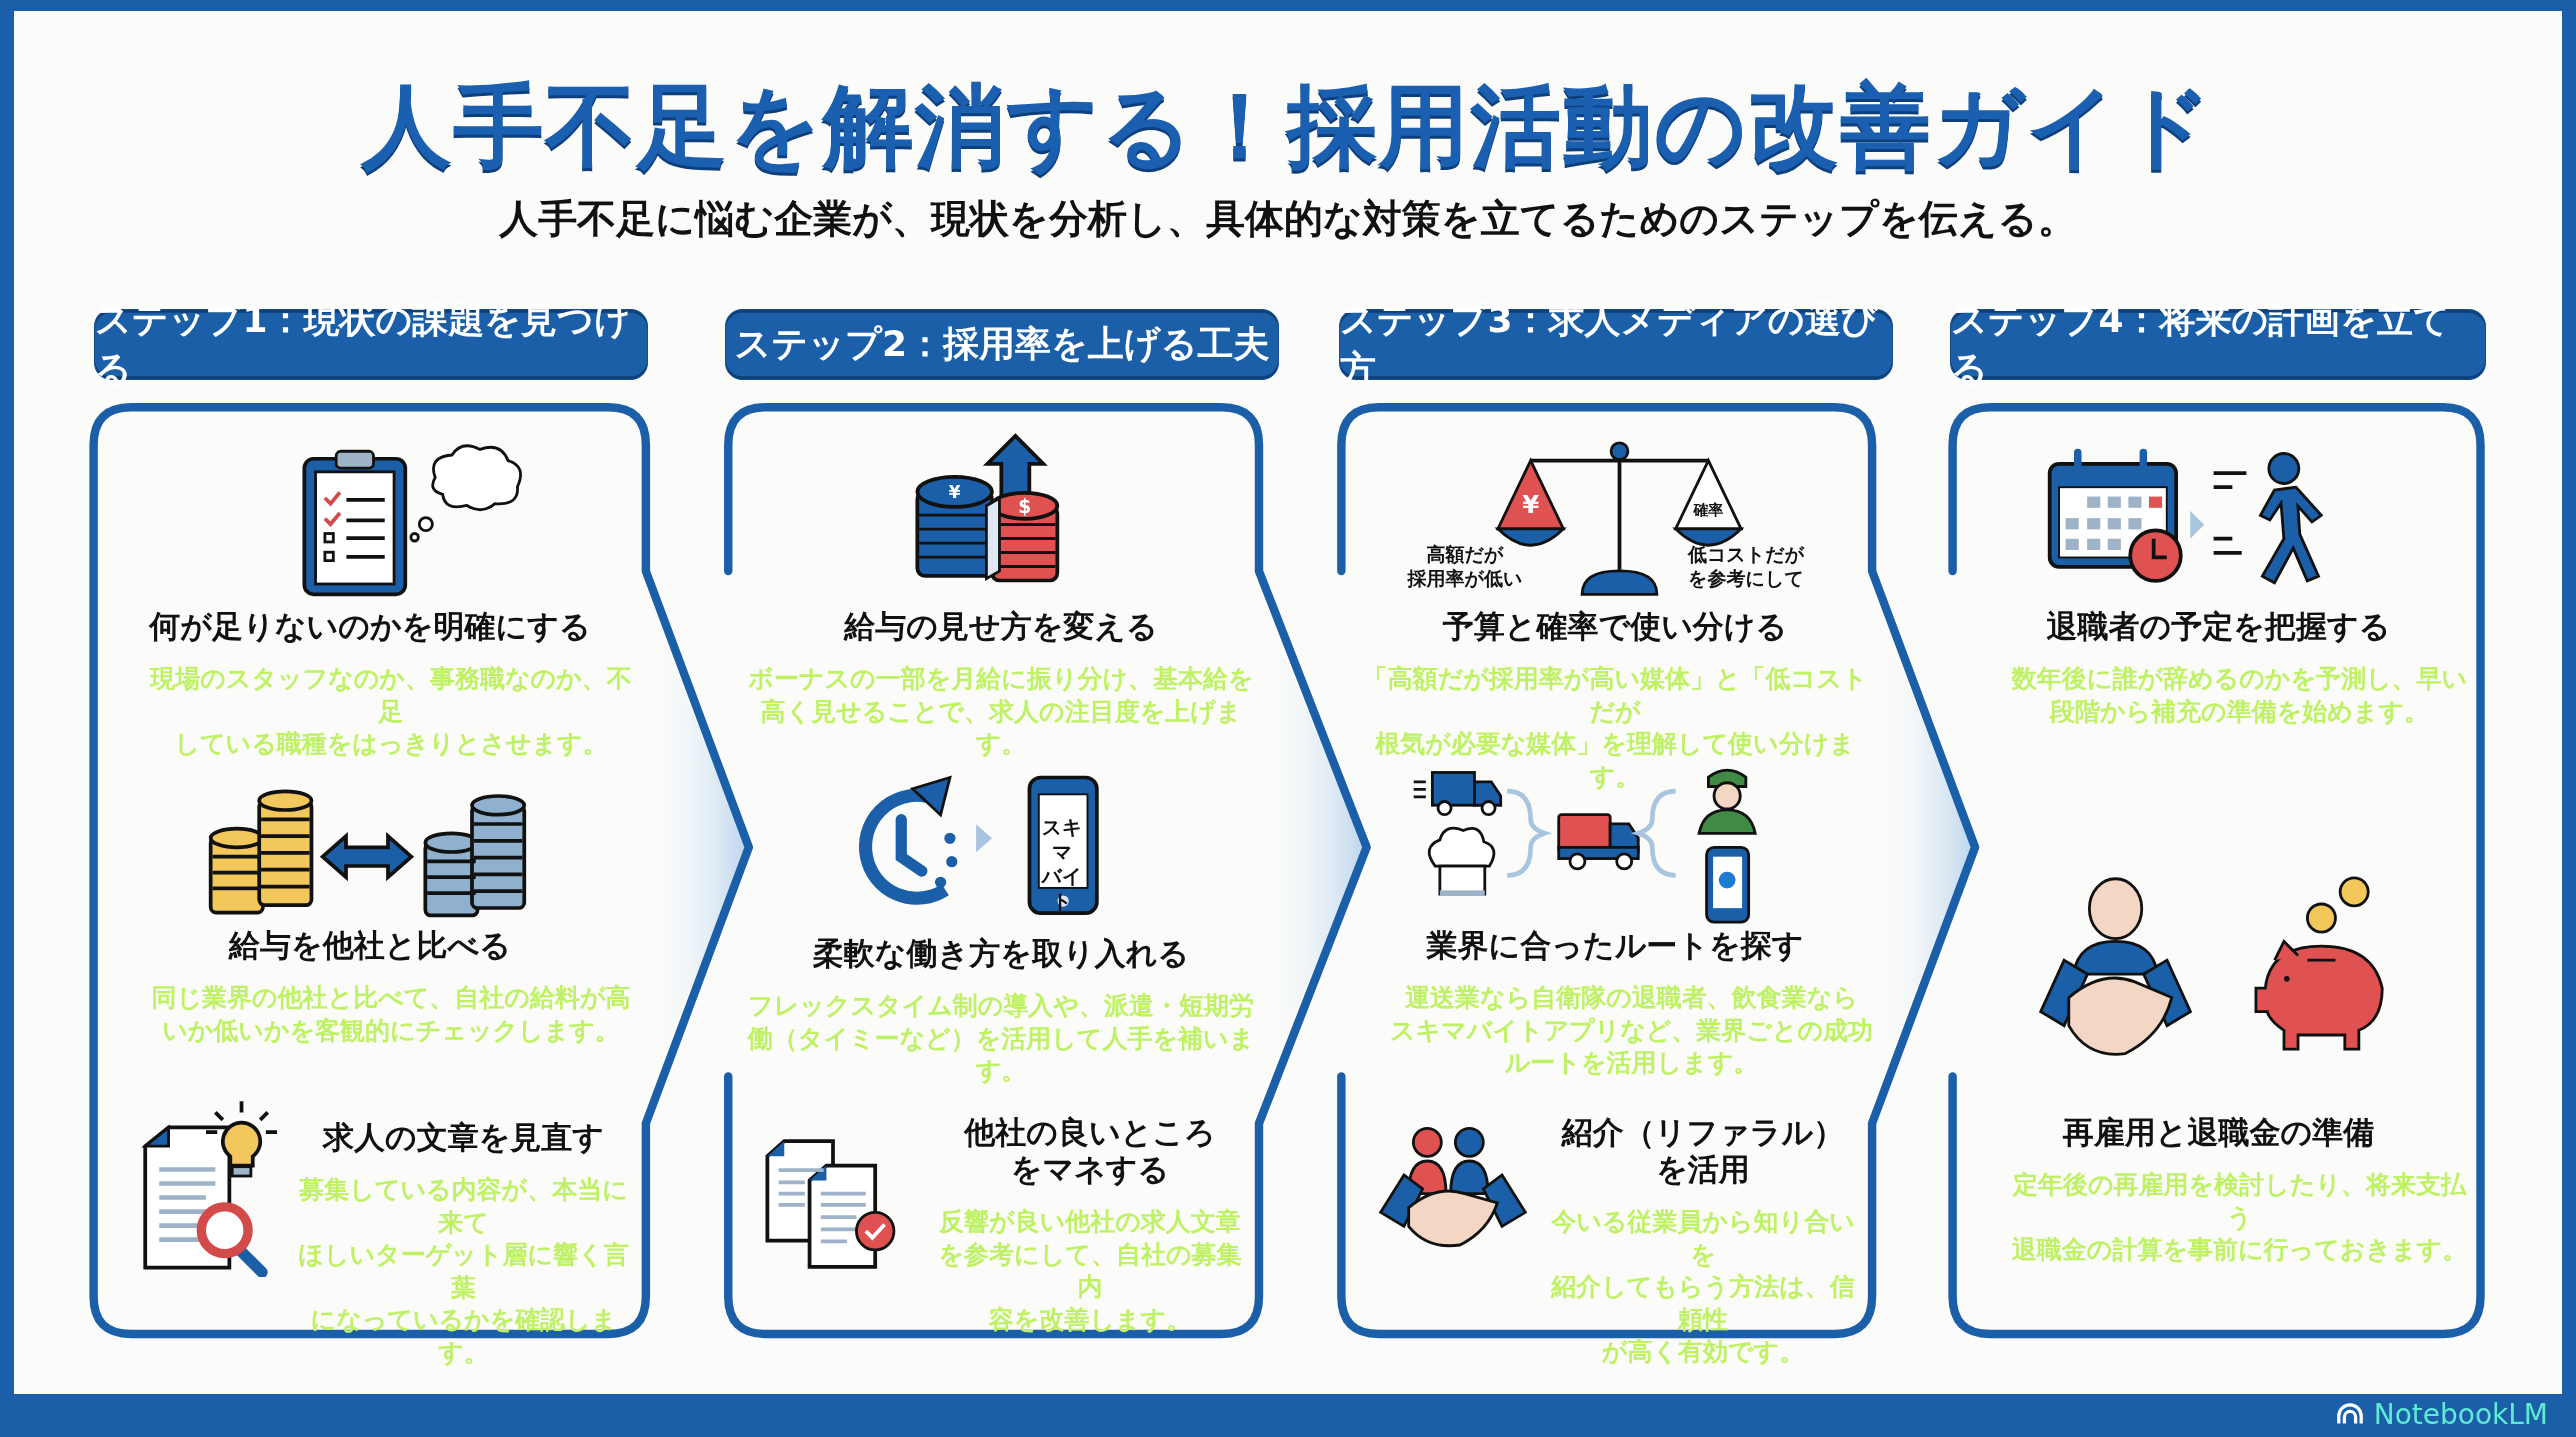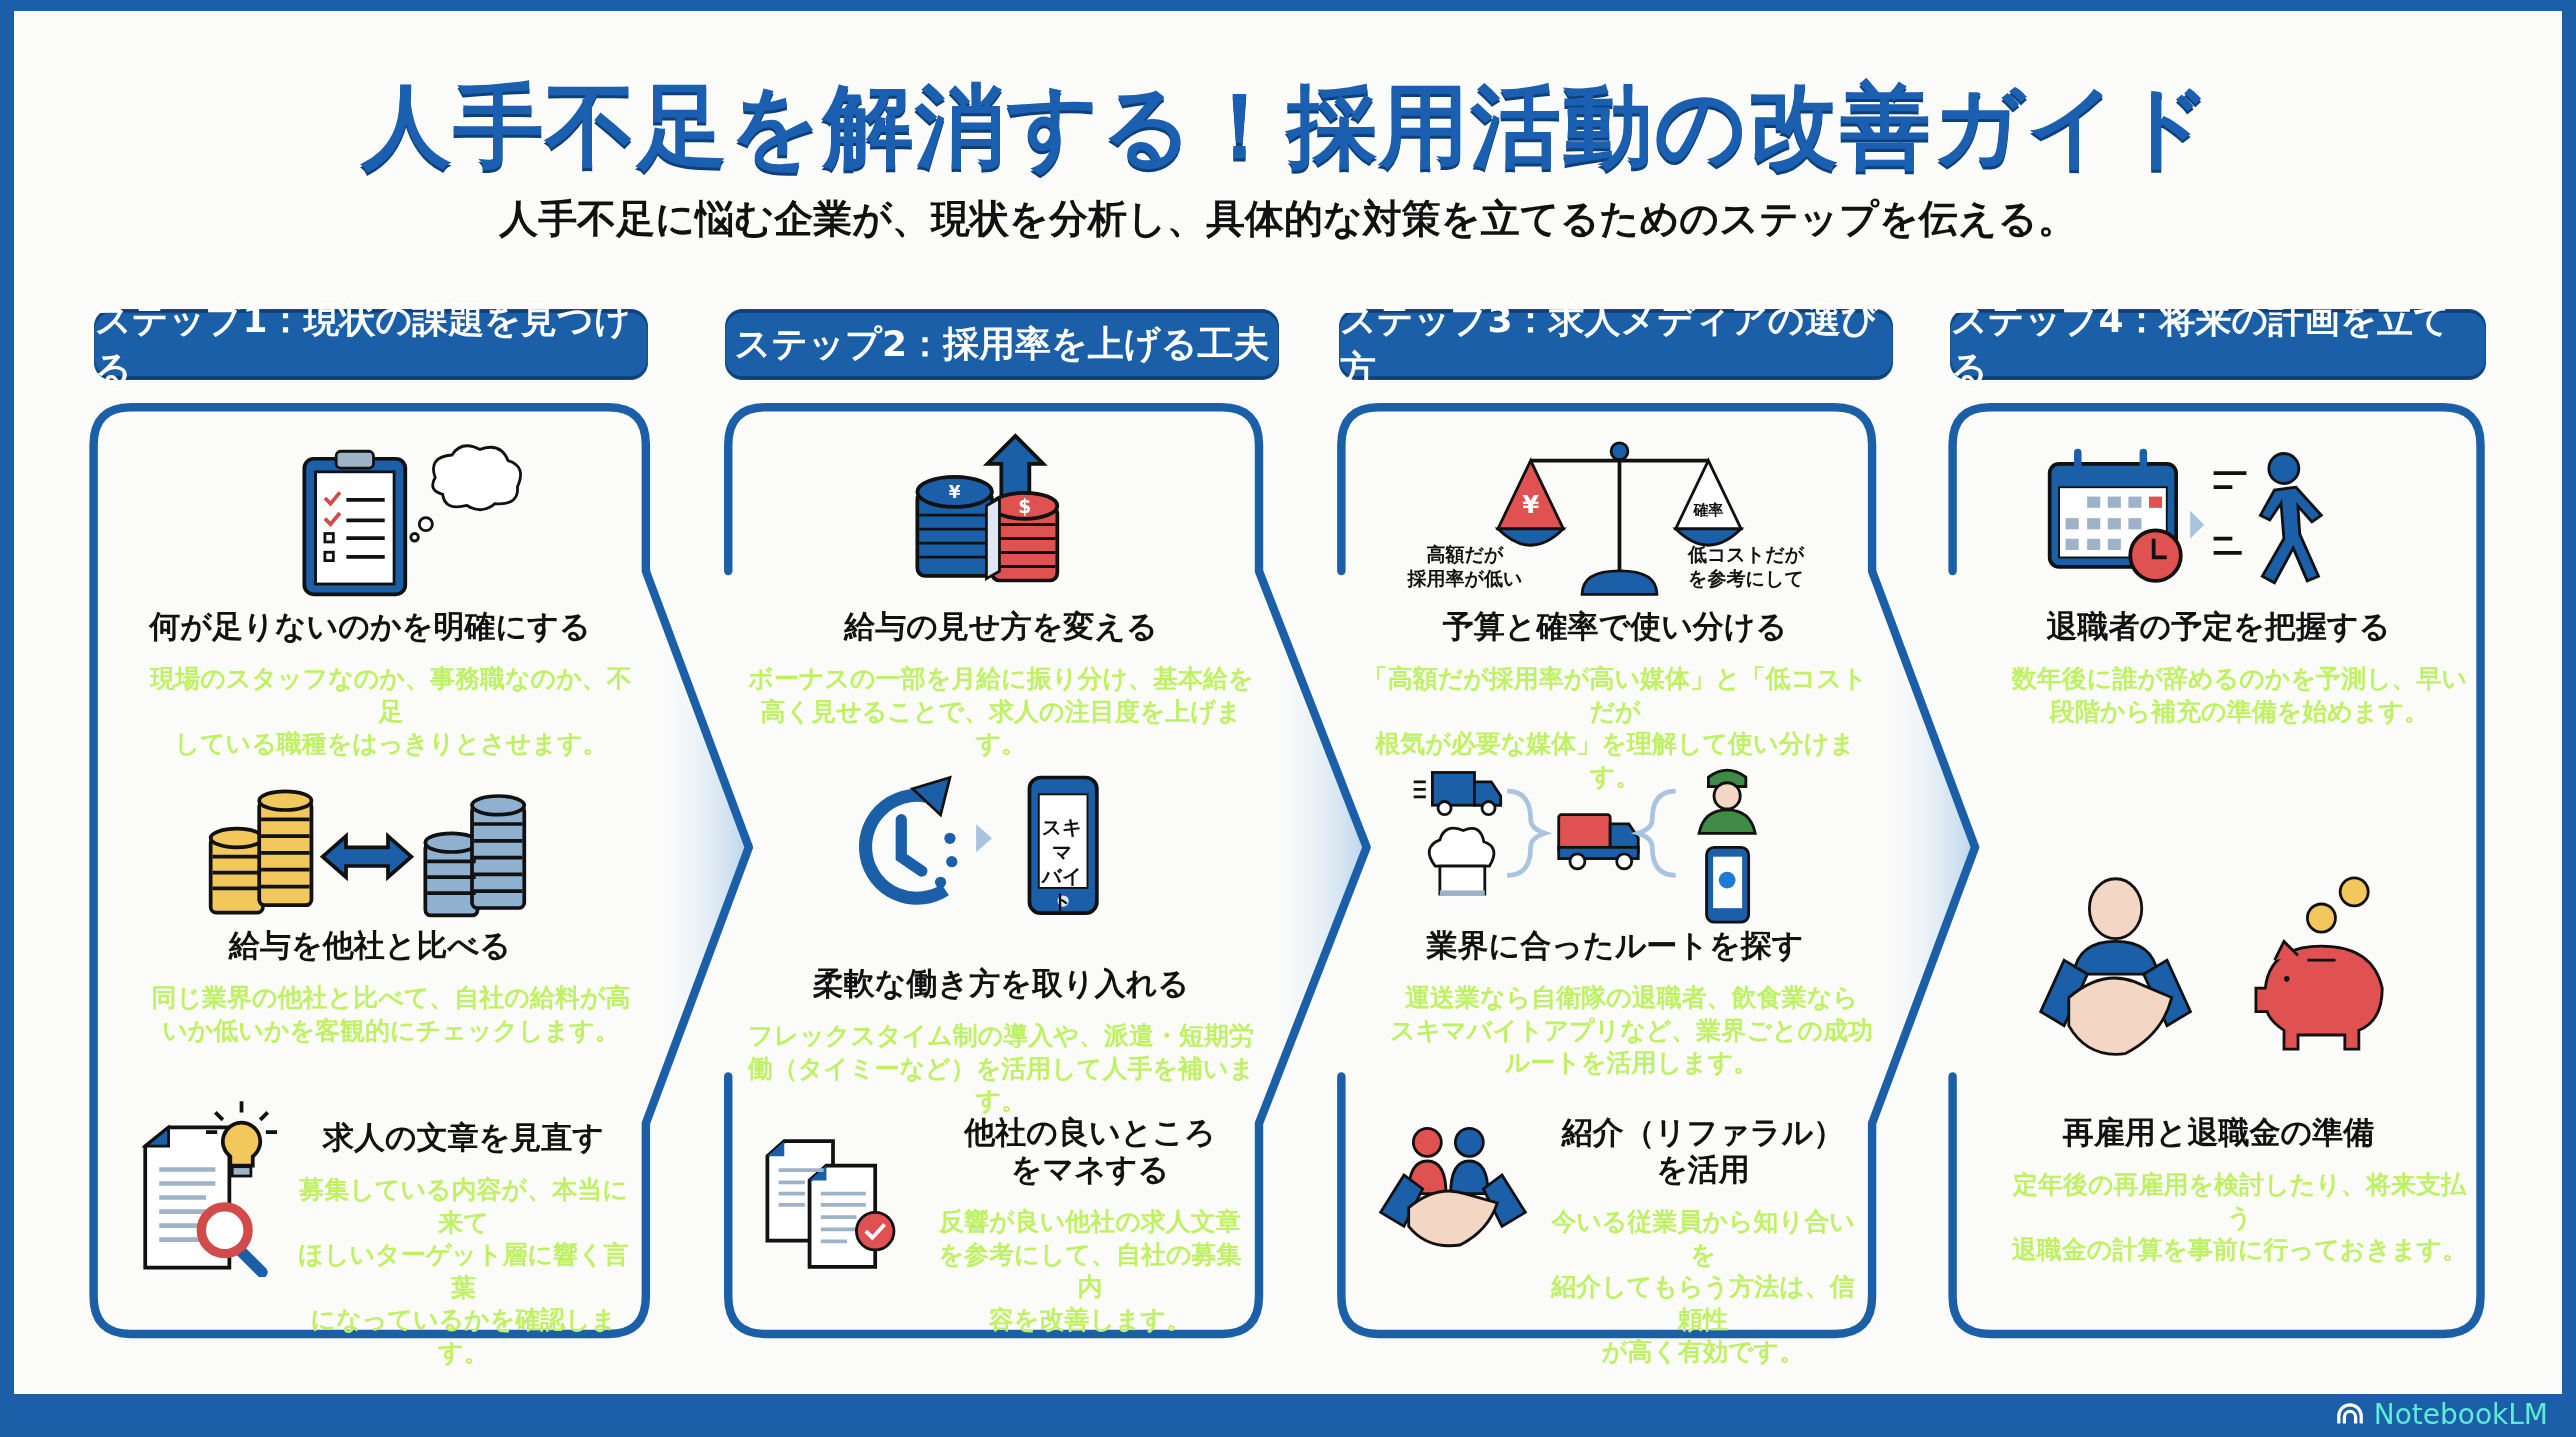--- a/index.html
+++ b/index.html
@@ -170,21 +170,21 @@
     <circle cx="100" cy="122" r="6" fill="#1a5fa8"></circle>
   <path d="M138,60 L155,75 L138,90 Z" fill="#a9c4df"></path>
   <rect x="195" y="10" width="72" height="145" rx="12" fill="#1a5fa8" stroke="#111" stroke-width="4"></rect>
   <rect x="205" y="28" width="52" height="100" fill="#fff" stroke="#111" stroke-width="2"></rect>
   <circle cx="231" cy="142" r="6" fill="#dfe8f2"></circle>
 </svg>
 <div class="lbl" style="left:1034px;top:816px;width:56px;font-size:19.7px;">
   <div>スキマ</div>
   <div>バイト</div>
 </div>
-<div class="block" style="left:739px;top:965px;width:524px;">
+<div class="block" style="left:739px;top:935px;width:524px;">
   <div class="h">柔軟な働き方を取り入れる</div>
   <div class="p">
     <div>フレックスタイム制の導入や、派遣・短期労</div>
     <div>働（タイミーなど）を活用して人手を補います。</div>
   </div>
 </div>
 
 <svg class="icon" style="left:758px;top:1128px" width="150" height="150" viewBox="0 0 160 160">
   <path d="M10,30 L28,14 H80 V120 H10 Z" fill="#fff" stroke="#111" stroke-width="4"></path>
   <path d="M10,30 L28,14 V30 Z" fill="#1a5fa8"></path>

